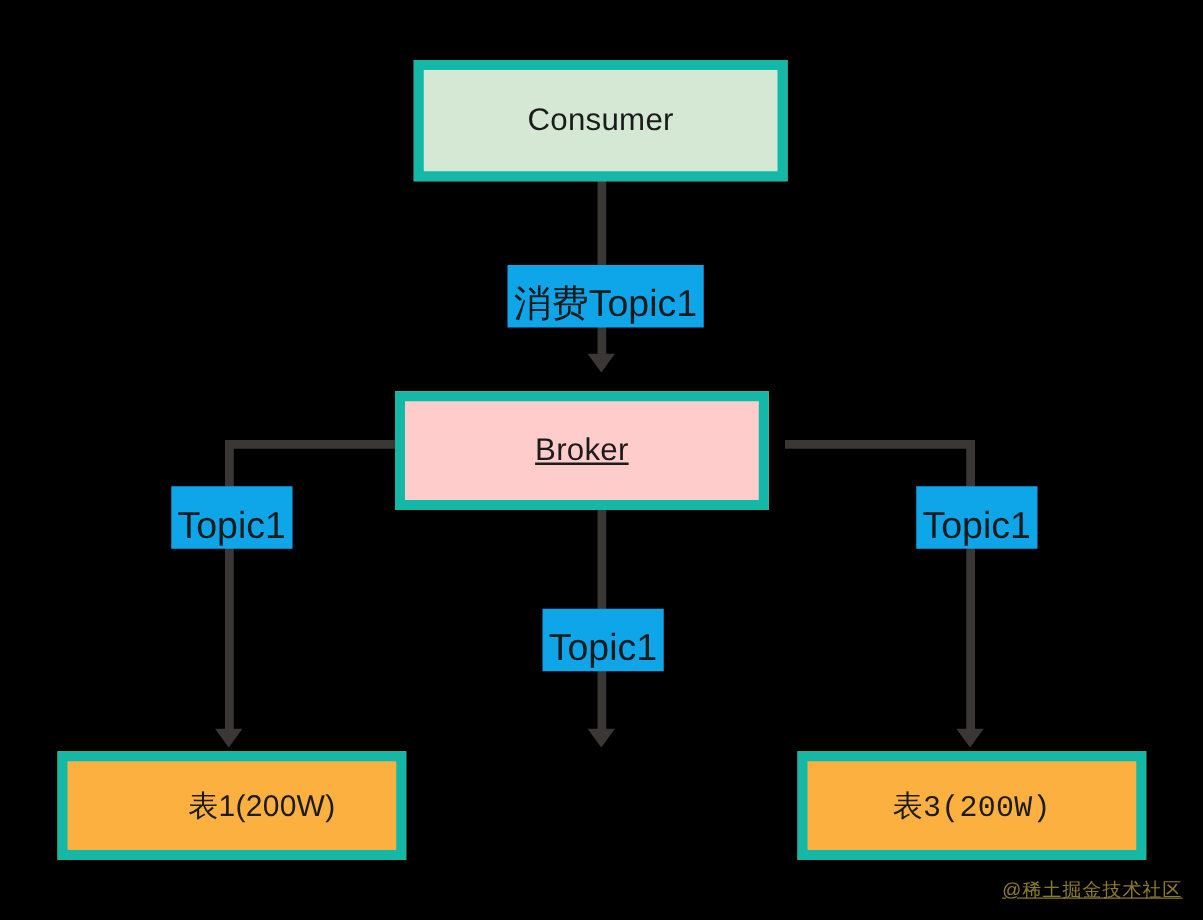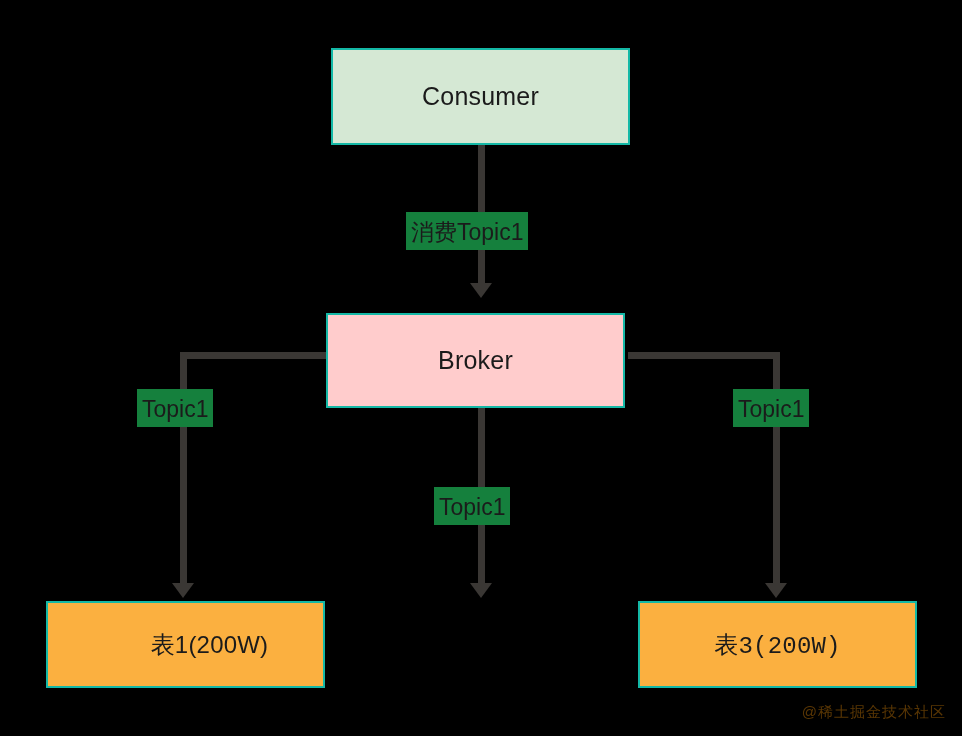--- a/index.html
+++ b/index.html
@@ -15,42 +15,43 @@
   }
   #canvas {
     position: relative;
     width: 962px;
     height: 736px;
     background: #000000;
   }
   .node {
     position: absolute;
     box-sizing: border-box;
-    border: 2px solid #14b8a6;
+    border: 8px solid #14b8a6;
     display: flex;
     align-items: center;
     justify-content: center;
     font-size: 25px;
     color: #1b1b1b;
     letter-spacing: 0.2px;
     z-index: 3;
   }
   .node-consumer {
     left: 331px;
     top: 48px;
     width: 299px;
     height: 97px;
     background: #d5e8d4;
   }
   .node-broker {
-    left: 326px;
+    left: 316px;
     top: 313px;
     width: 299px;
     height: 95px;
     background: #ffcccc;
+    text-decoration: underline;
   }
   .node-table {
     top: 601px;
     width: 279px;
     height: 87px;
     background: #fbb040;
     font-size: 24px;
   }
   .node-table-1 { left: 46px; padding-left: 48px; }
   .node-table-2 { left: 342px; }
@@ -73,38 +74,39 @@
     position: absolute;
     width: 0;
     height: 0;
     border-left: 11px solid transparent;
     border-right: 11px solid transparent;
     border-top: 15px solid #3a3734;
     z-index: 2;
   }
   .edge-label {
     position: absolute;
-    background: #15803d;
+    background: #0ea5e9;
     color: #1b1b1b;
-    font-size: 23px;
+    font-size: 30px;
     line-height: 30px;
-    padding: 5px 5px 3px 5px;
+    padding: 17px 5px 3px 5px;
     white-space: nowrap;
     z-index: 4;
   }
   .watermark {
     position: absolute;
     right: 16px;
     bottom: 14px;
-    color: #a16207;
+    color: #fde047;
     opacity: 0.55;
     font-size: 15px;
     letter-spacing: 1px;
     white-space: nowrap;
     z-index: 6;
+    text-decoration: underline;
   }
 </style>
 </head>
 <body>
 
 <div id="canvas">
 
   <div class="vline" style="left:478px; top:145px; height:140px;"></div>
   <div class="arrowhead" style="left:470px; top:283px;"></div>
 

